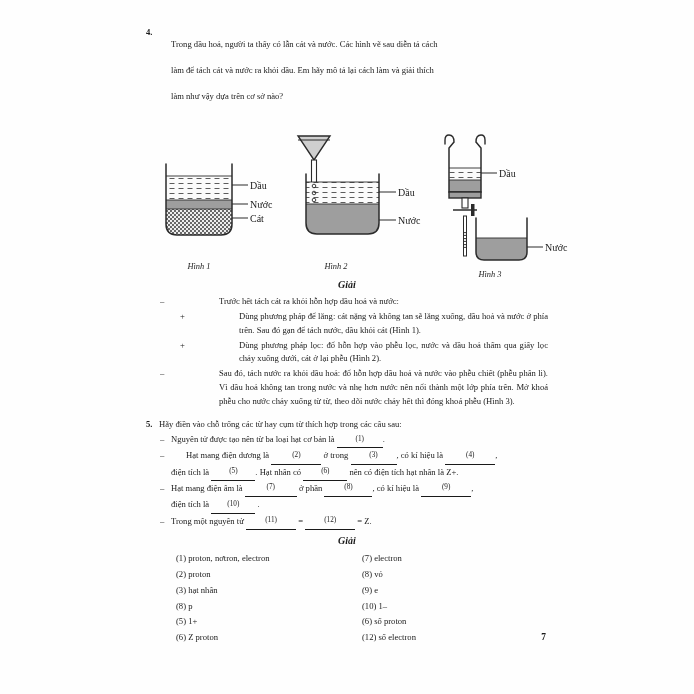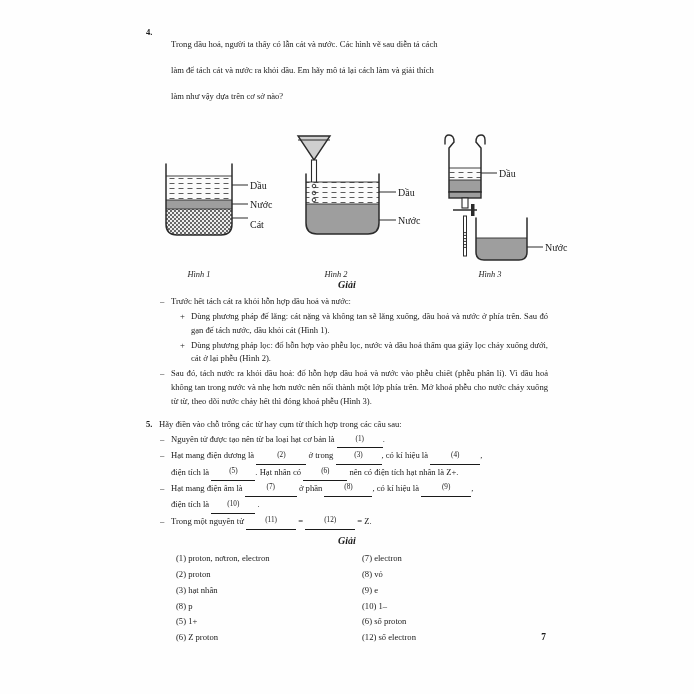--- a/index.html
+++ b/index.html
@@ -39,21 +39,21 @@
     position: relative;
     height: 145px;
     margin-top: 14px;
   }
   .fig { position: absolute; }
 
   .caption {
     font-style: italic;
     font-size: 8.4px;
     text-align: center;
-    margin-top: 18px;
+    margin-top: 10px;
   }
 
   
   #fig1 { left: 14px; top: 26px; width: 122px; }
   #fig2 { left: 140px; top: 0px; width: 135px; }
   #fig3 { left: 285px; top: 0px; width: 118px; }
 
   .beaker-wrap { position: relative; }
 
   .label-text {
@@ -73,21 +73,21 @@
 
   
   .dash-item {
     display: flex;
     font-size: 8.6px;
     line-height: 1.62;
     margin-bottom: 1px;
     padding-left: 14px;
   }
   .dash-mark { width: 11px; flex: 0 0 11px; }
-  .dash-text { flex: 1; text-align: justify; }
+  .dash-text { flex: 1; text-align: justify; margin-left: 48px; }
 
   .plus-item {
     display: flex;
     font-size: 8.6px;
     line-height: 1.62;
     margin-bottom: 1px;
     padding-left: 34px;
   }
   .plus-mark { width: 11px; flex: 0 0 11px; }
 
@@ -175,21 +175,21 @@
             <line x1="6" y1="53" x2="72" y2="53" stroke="#2b2b2b" stroke-width="0.9"></line>
 
             <path d="M6,8 L6,68 Q6,79 17,79 L61,79 Q72,79 72,68 L72,8" fill="none" stroke="#2b2b2b" stroke-width="1.5" stroke-linecap="round"></path>
 
             <line x1="72" y1="29" x2="88" y2="29" stroke="#2b2b2b" stroke-width="1"></line>
             <line x1="72" y1="48" x2="88" y2="48" stroke="#2b2b2b" stroke-width="1"></line>
             <line x1="72" y1="62" x2="88" y2="62" stroke="#2b2b2b" stroke-width="1"></line>
           </svg>
           <span class="label-text" style="left:90px; top:24px;">Dầu</span>
           <span class="label-text" style="left:90px; top:43px;">Nước</span>
-          <span class="label-text" style="left:90px; top:63px;">Cát</span>
+          <span class="label-text" style="left:90px; top:57px;">Cát</span>
         </div>
         <div class="caption" style="width:78px;">Hình 1</div>
       </div>
 
       <div class="fig" id="fig2">
         <div class="beaker-wrap">
           <svg width="135" height="118" viewBox="0 0 135 118">
             <defs>
               <pattern id="oilpat2" width="9" height="5" patternUnits="userSpaceOnUse">
                 <rect width="9" height="5" fill="#fbfbfb"></rect>
@@ -313,21 +313,21 @@
       <div class="fillline">
         <span class="dash-mark">–</span>
         <span>
           <span>Nguyên tử được tạo nên từ ba loại hạt cơ bản là</span>
           <span class="blank" style="min-width:46px;"><span class="num">(1)</span></span><span>.</span>
         </span>
       </div>
 
       <div class="fillline">
         <span class="dash-mark">–</span>
-        <span style="flex:1;">
+        <span style="flex:1;margin-left:15px;">
           <span>Hạt mang điện dương là</span>
           <span class="blank" style="min-width:50px;"><span class="num">(2)</span></span>
           <span>ở trong</span>
           <span class="blank" style="min-width:46px;"><span class="num">(3)</span></span><span>, có kí hiệu là</span>
           <span class="blank" style="min-width:50px;"><span class="num">(4)</span></span><span>,</span>
         </span>
       </div>
 
       <div class="fillline">
         <span class="dash-mark"></span>

